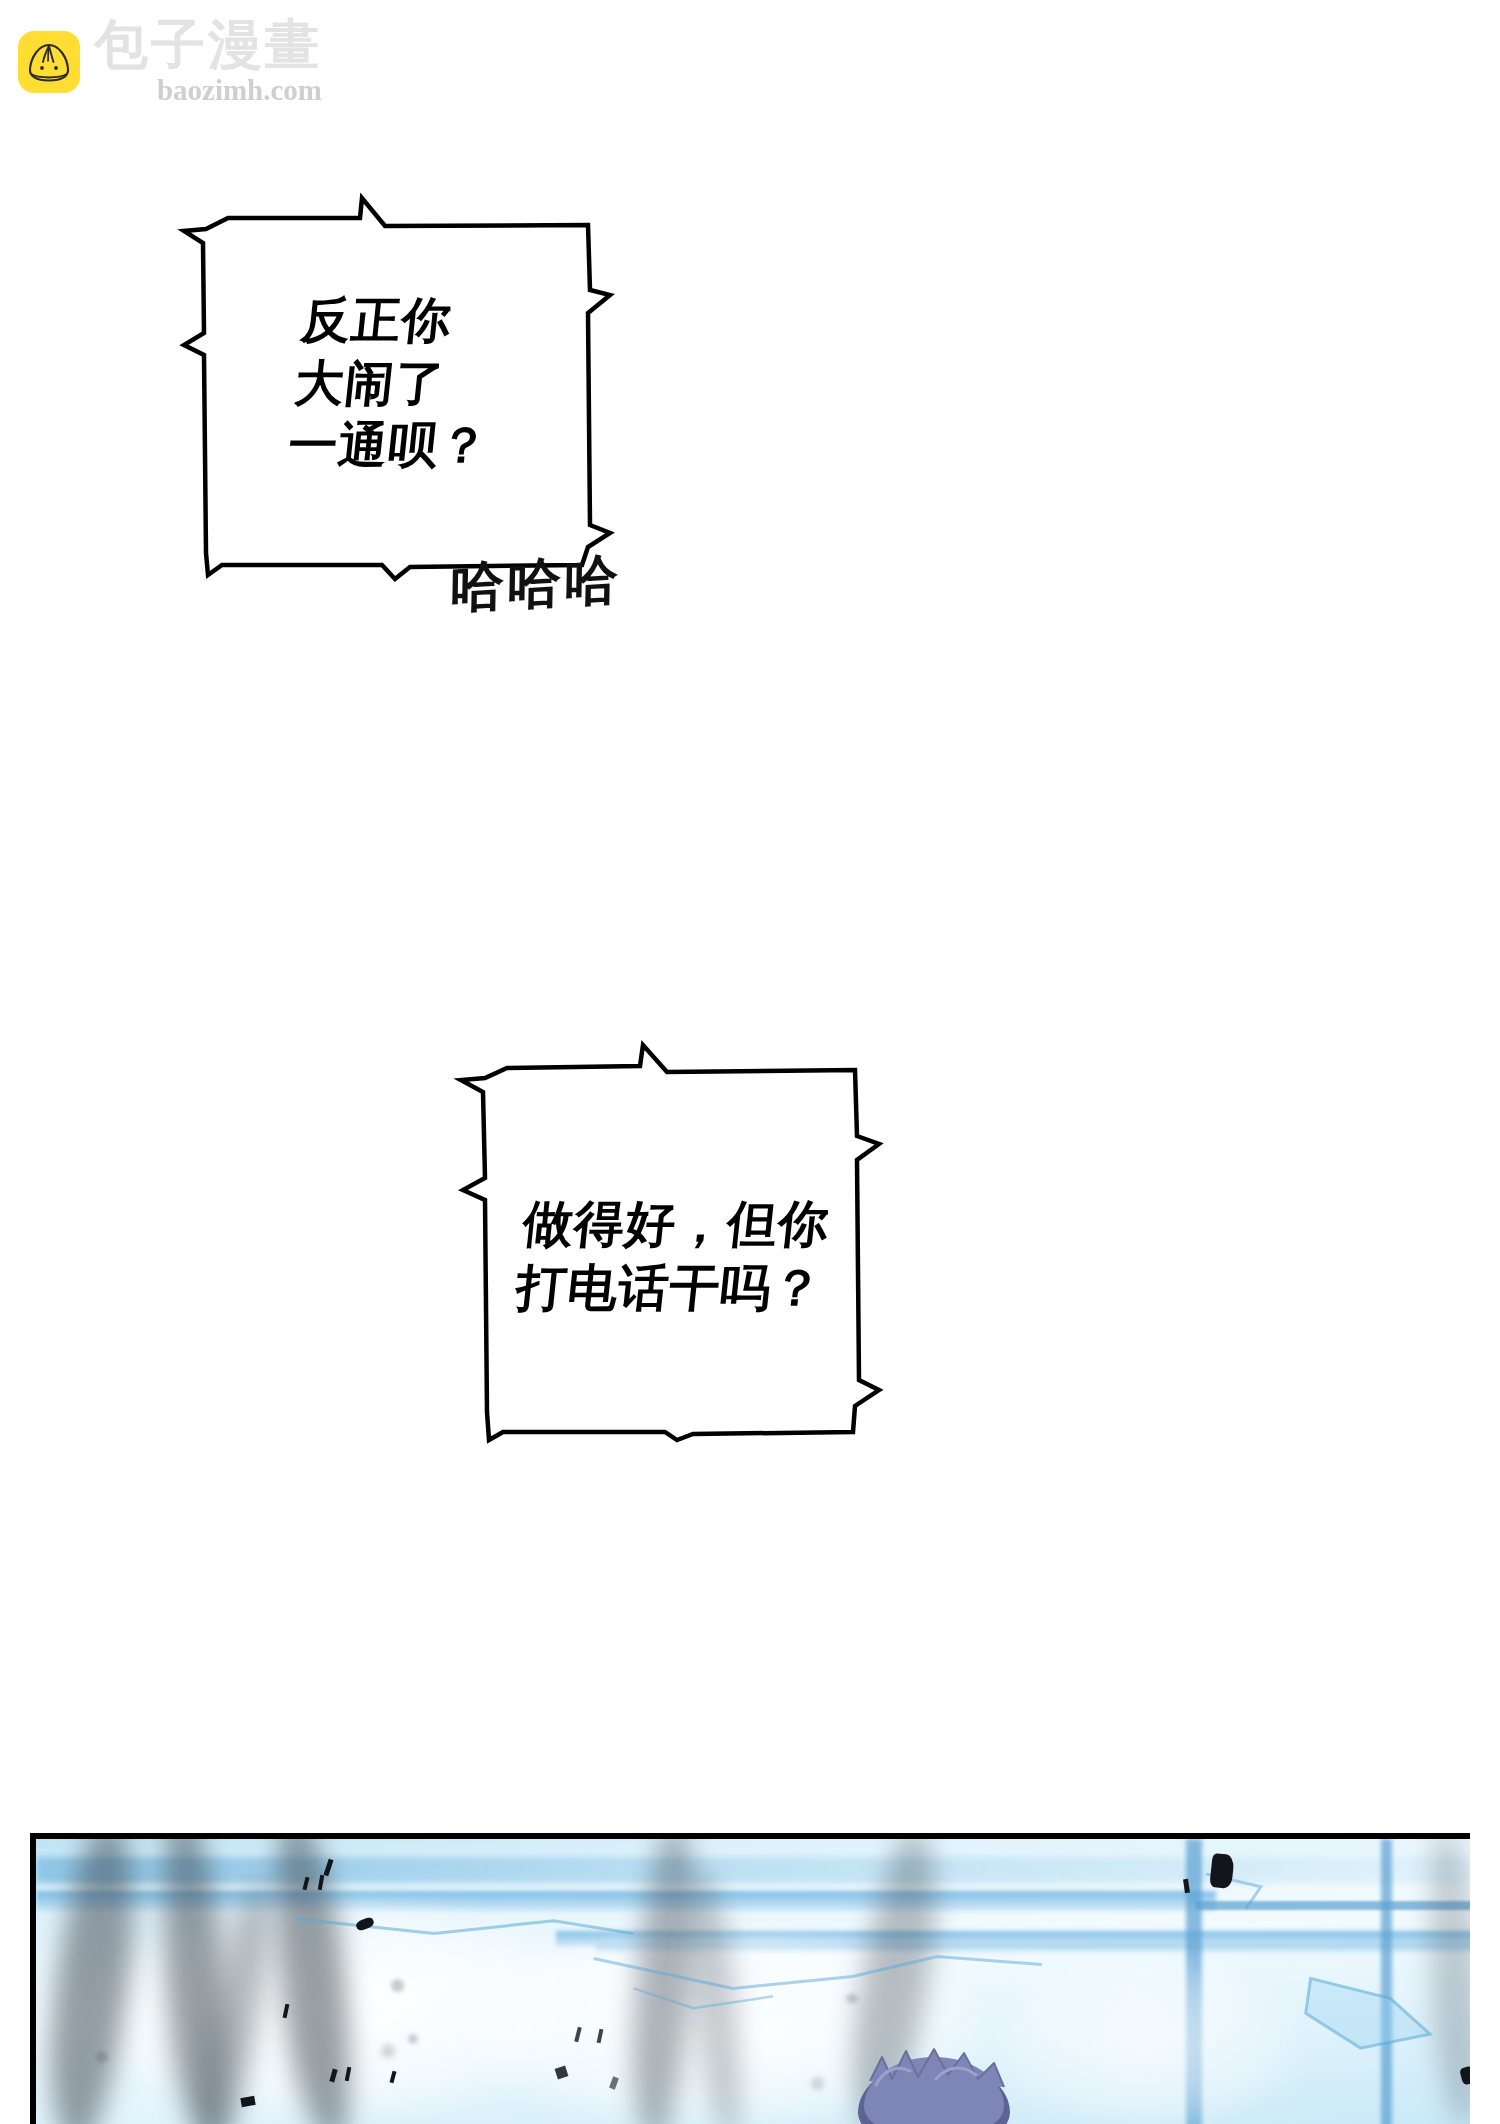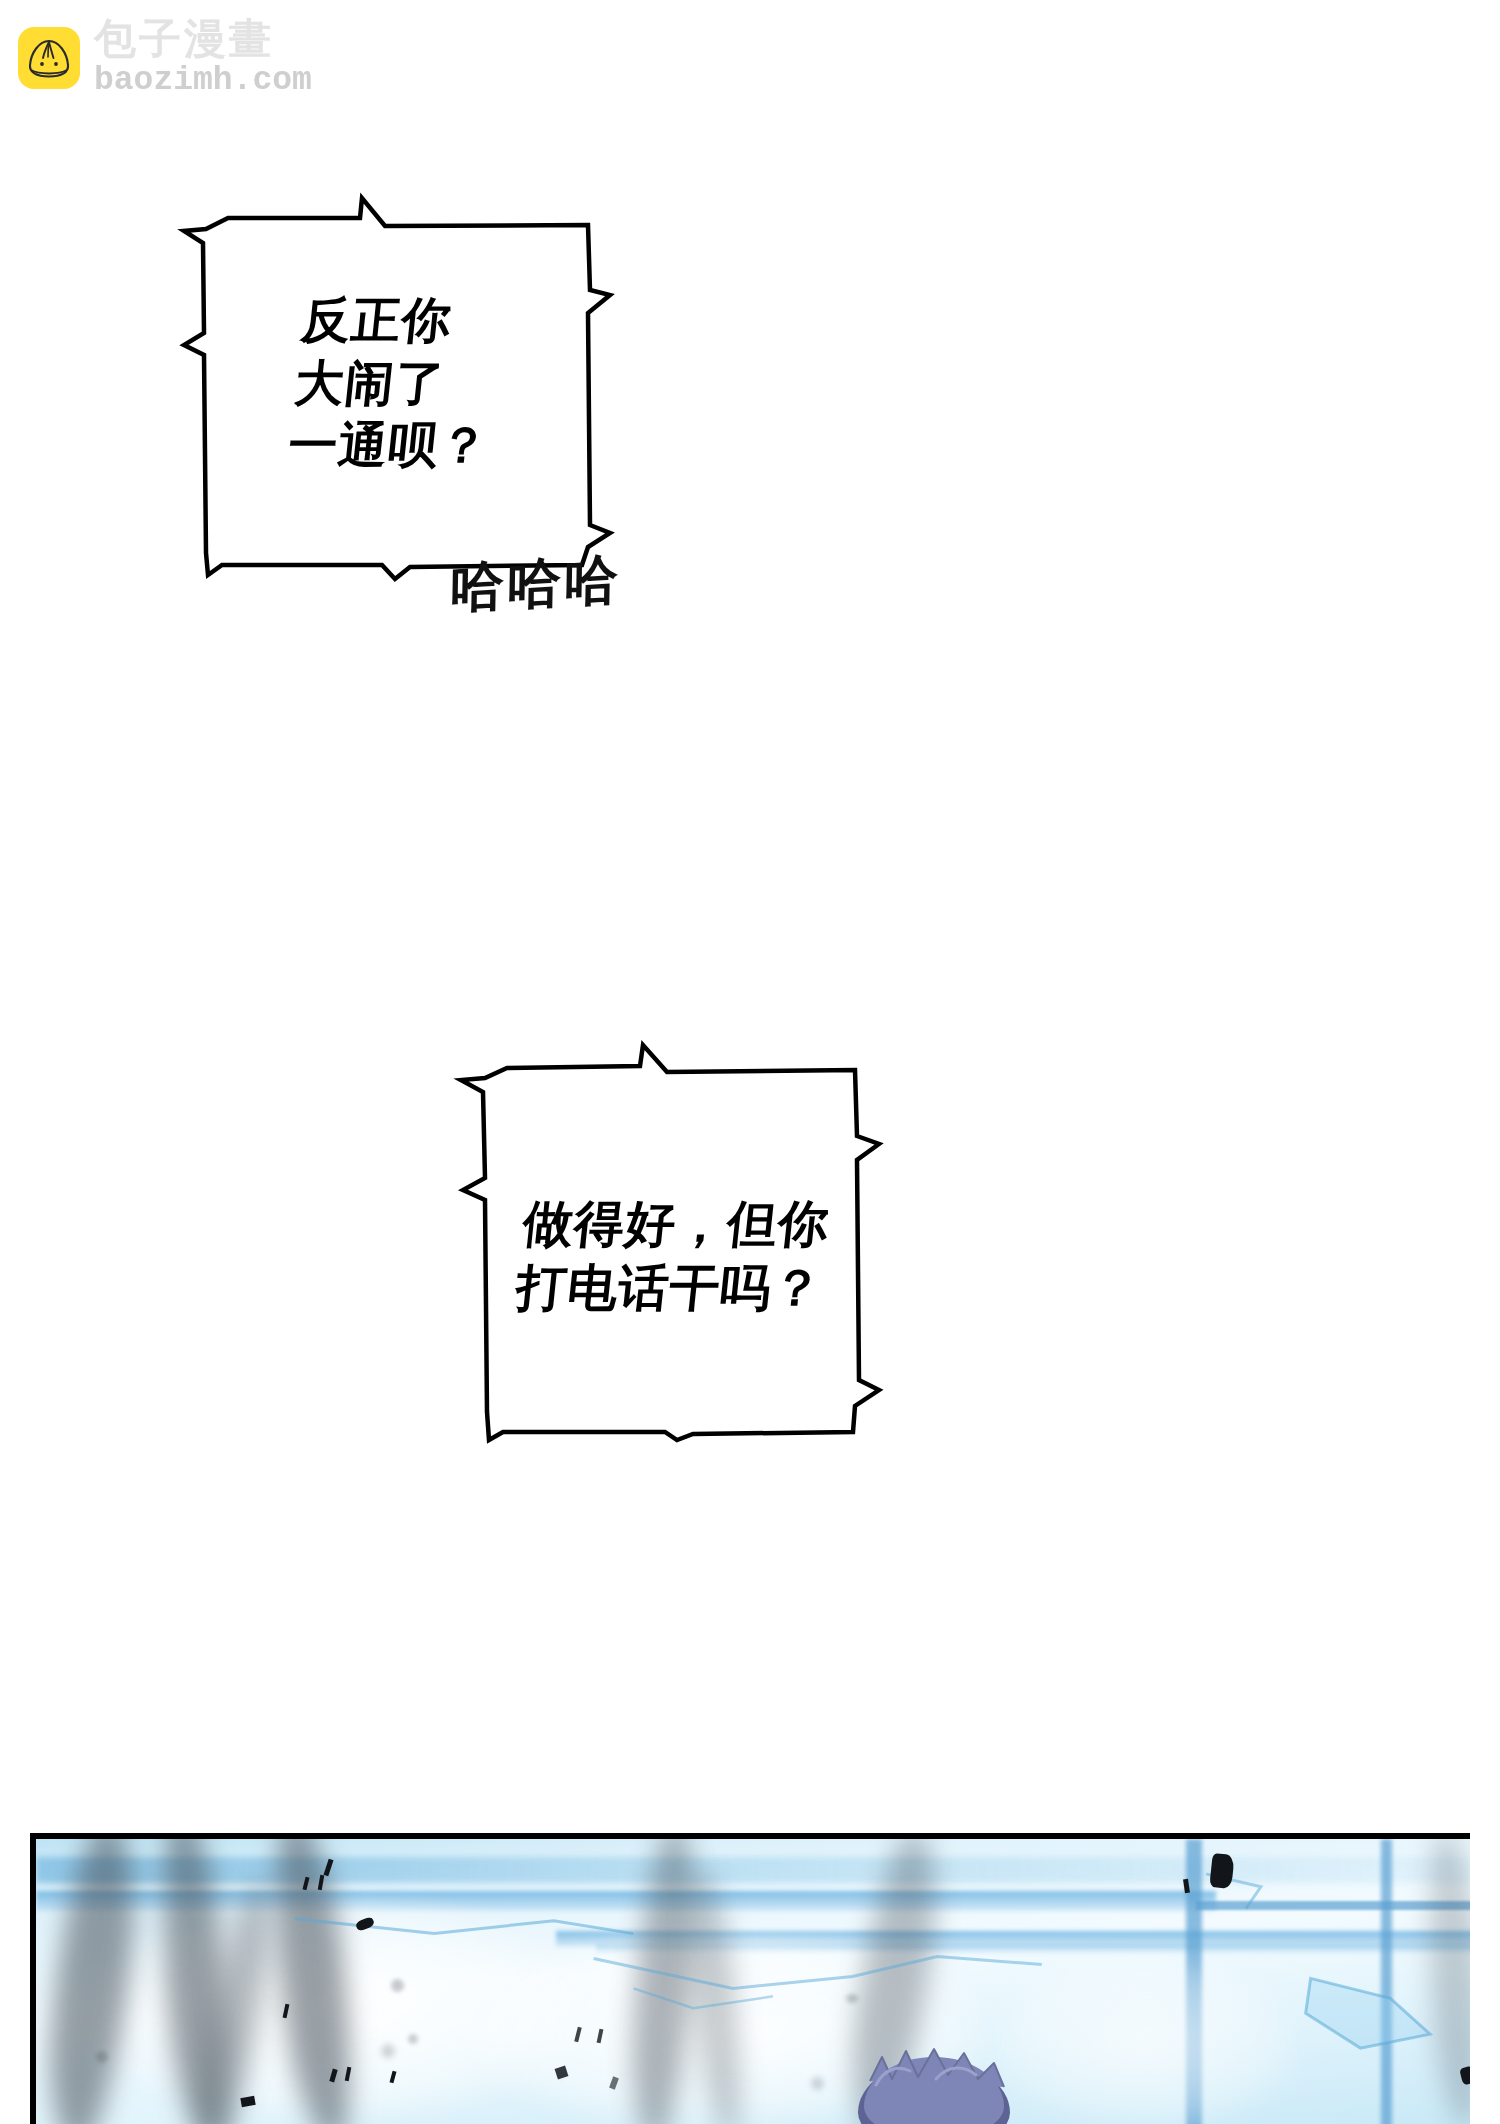--- a/index.html
+++ b/index.html
@@ -42,33 +42,34 @@
     top: 12px;
     width: 48px;
     height: 40px;
   }
   .wm-text {
     display: flex;
     flex-direction: column;
     line-height: 1;
   }
   .wm-cn {
-    font-size: 42px;
+    font-size: 54px;
     font-weight: 700;
     color: #e3e3e3;
     letter-spacing: 3px;
     font-family: "DejaVu Sans", "Liberation Sans", sans-serif;
   }
   .wm-en {
-    font-size: 33px;
+    font-size: 29px;
     font-weight: 700;
     color: #cfcfcf;
     letter-spacing: 0px;
     margin-top: 4px;
-    font-family: Liberation Mono, monospace;
+    font-family: Liberation Serif, serif;
+    text-align: right;
   }
 
   
   .bubble {
     position: absolute;
   }
   .bubble svg {
     position: absolute;
     left: 0;
     top: 0;

